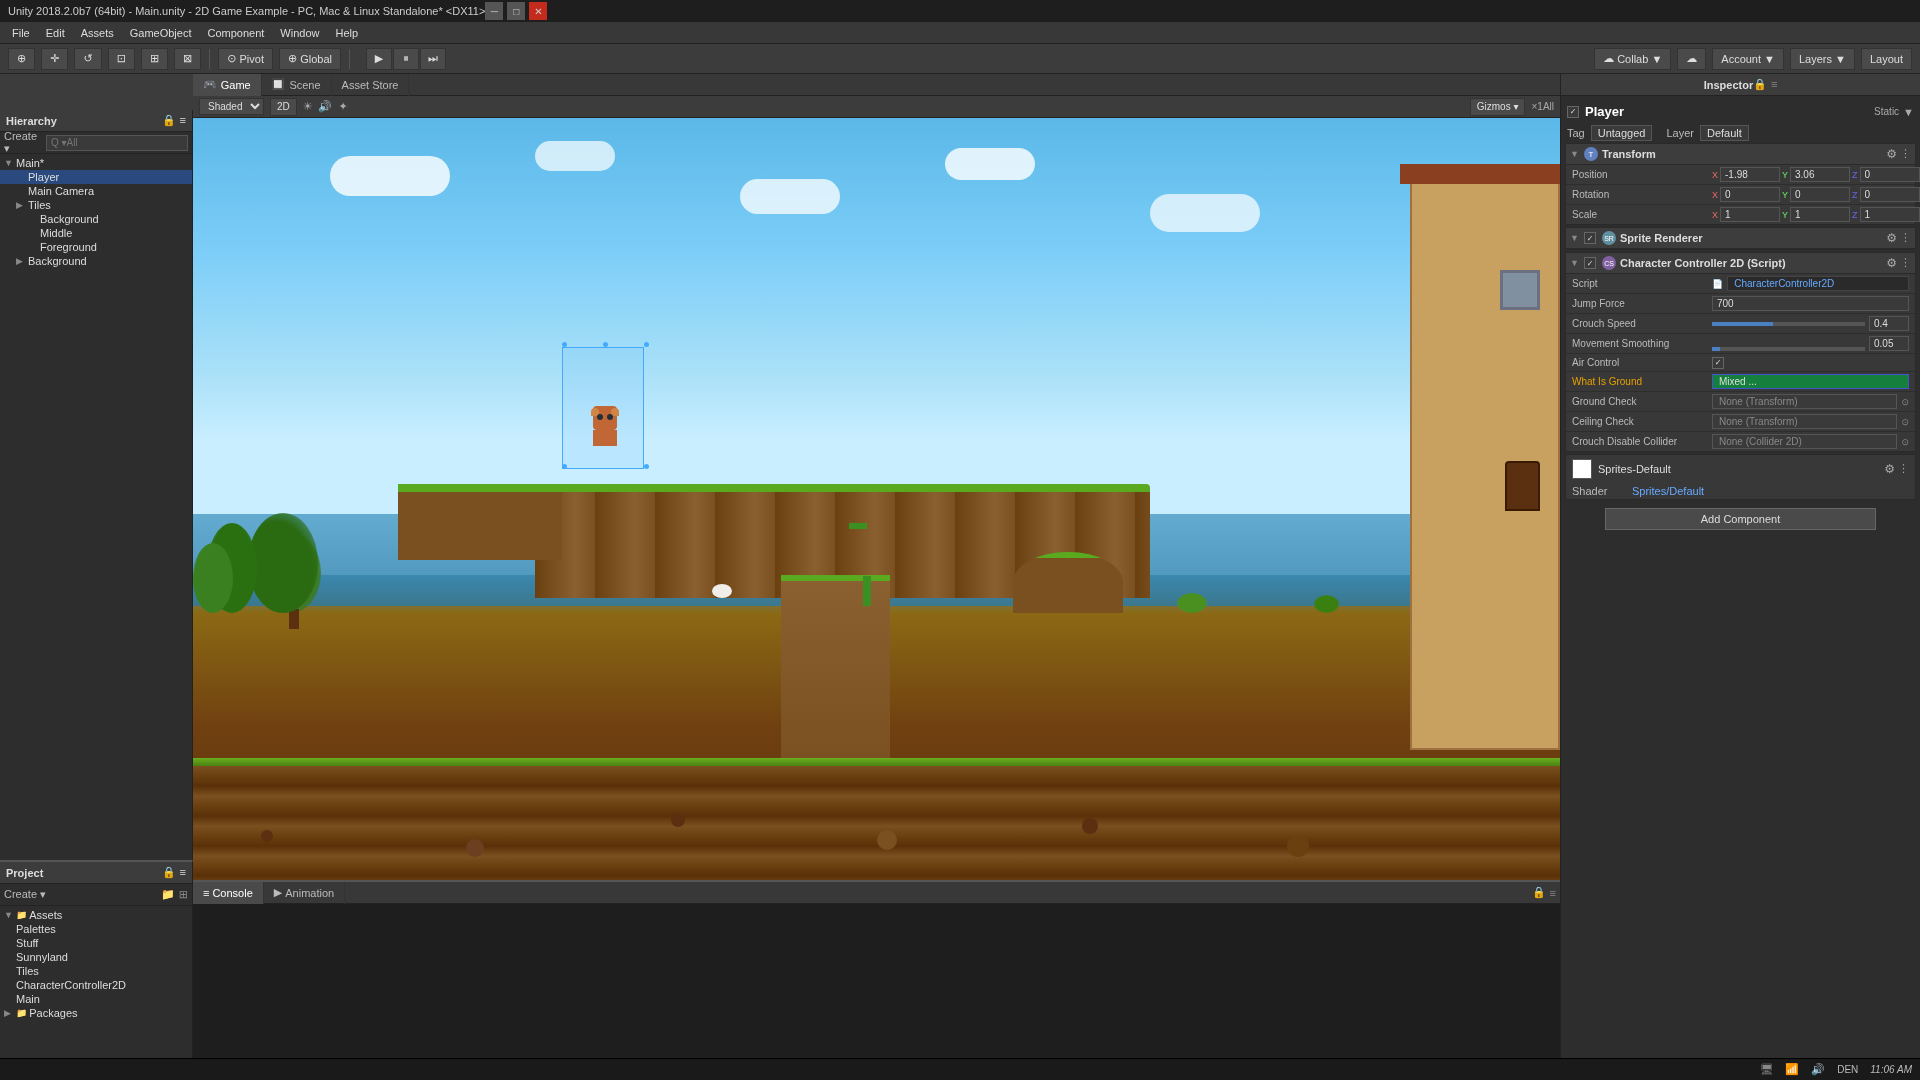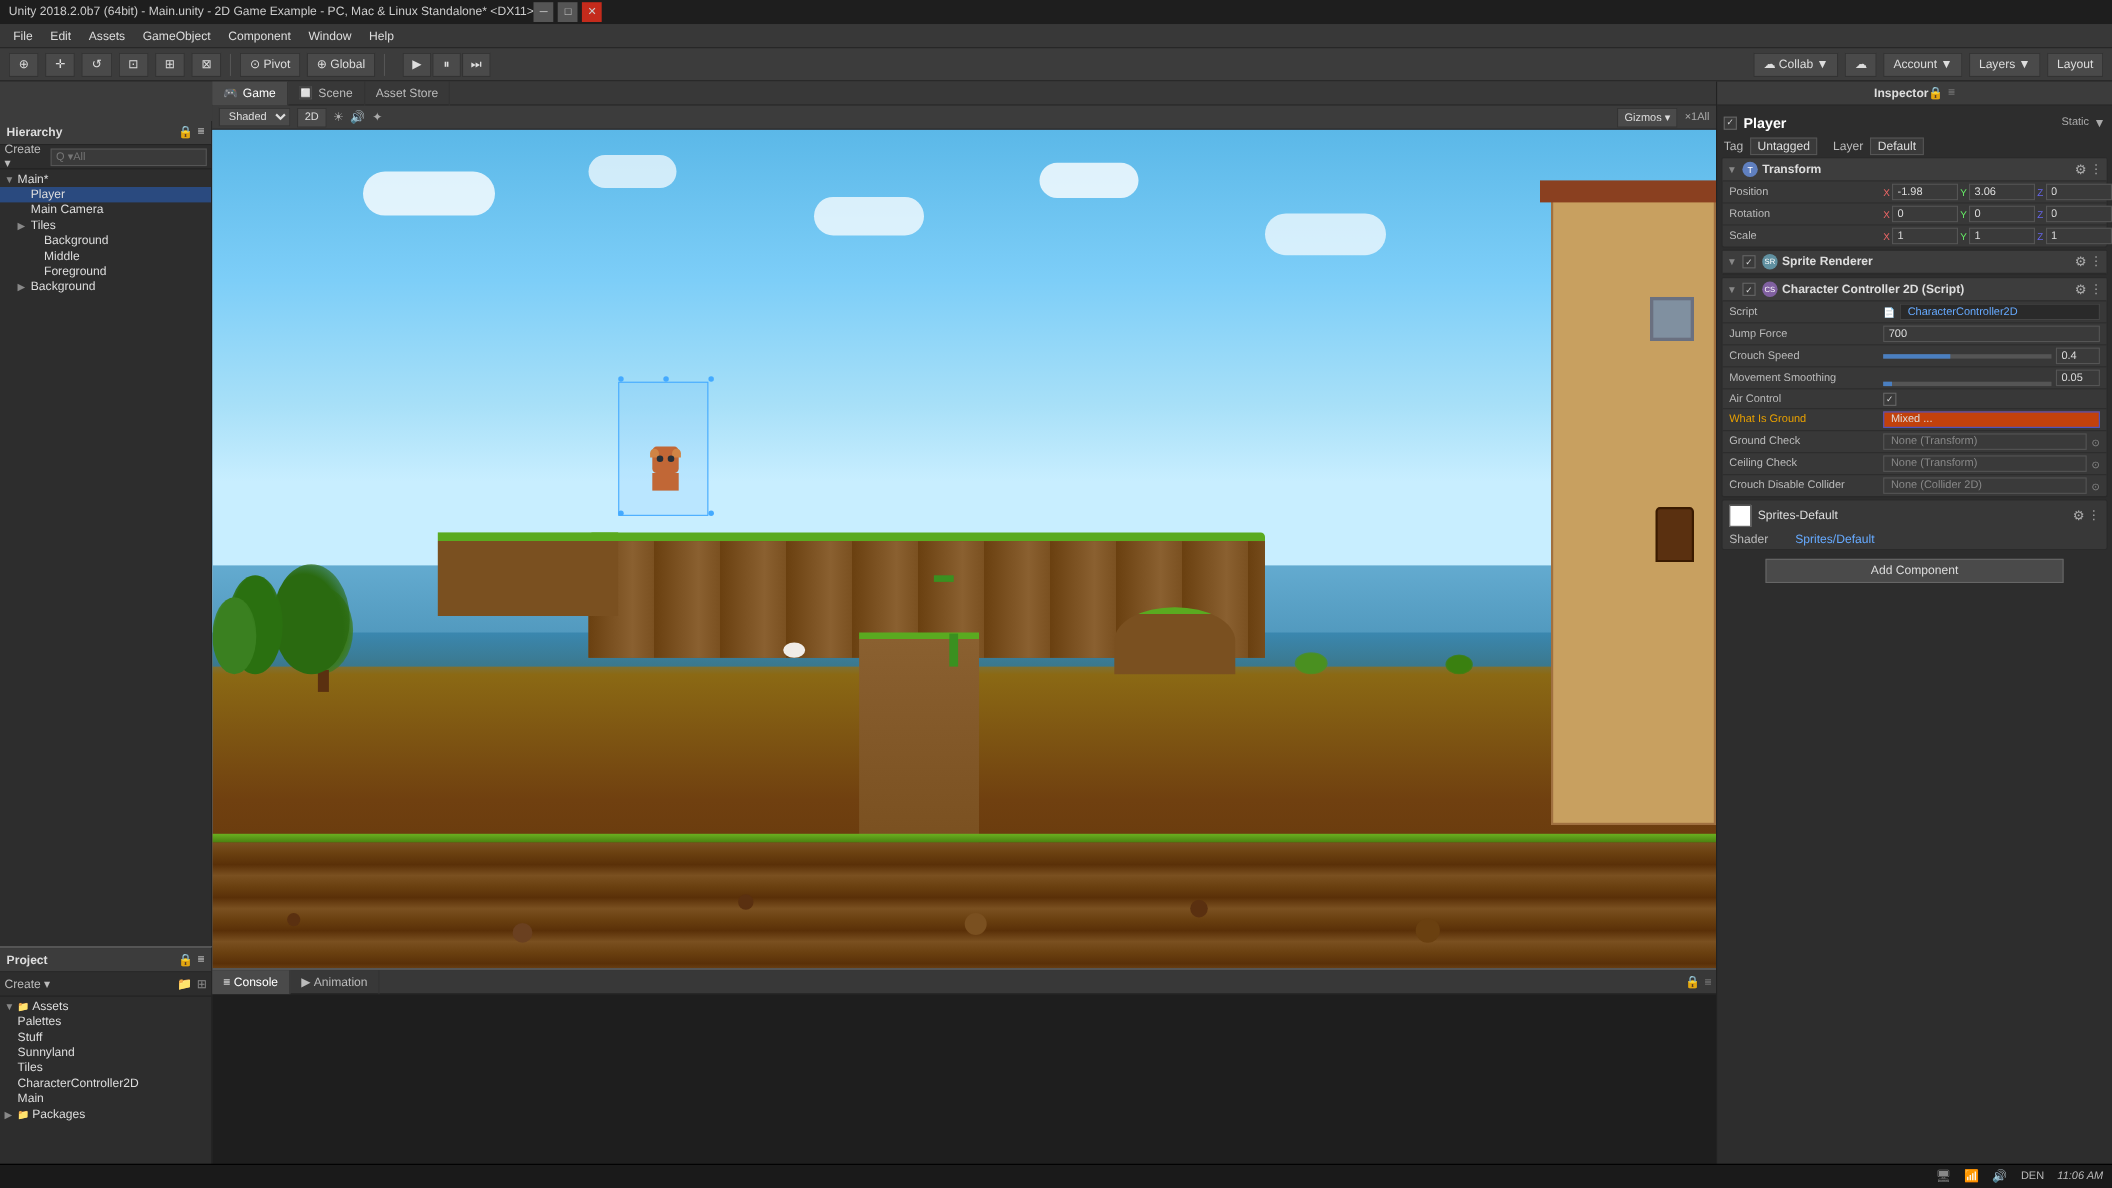--- a/index.html
+++ b/index.html
@@ -269,21 +269,21 @@
       background: #4a4a4a;
       border: 1px solid #666;
       color: #ddd;
       padding: 4px;
       text-align: center;
       cursor: pointer;
       font-size: 11px;
     }
 
     .dropdown-val {
-      background: #c2410c;
+      background: #15803d;
       border: 1px solid #4455cc;
       color: #ddd;
       padding: 1px 6px;
       font-size: 10px;
       flex: 1;
     }
     .none-ref {
       background: #3a3a3a;
       border: 1px solid #555;
       color: #888;

